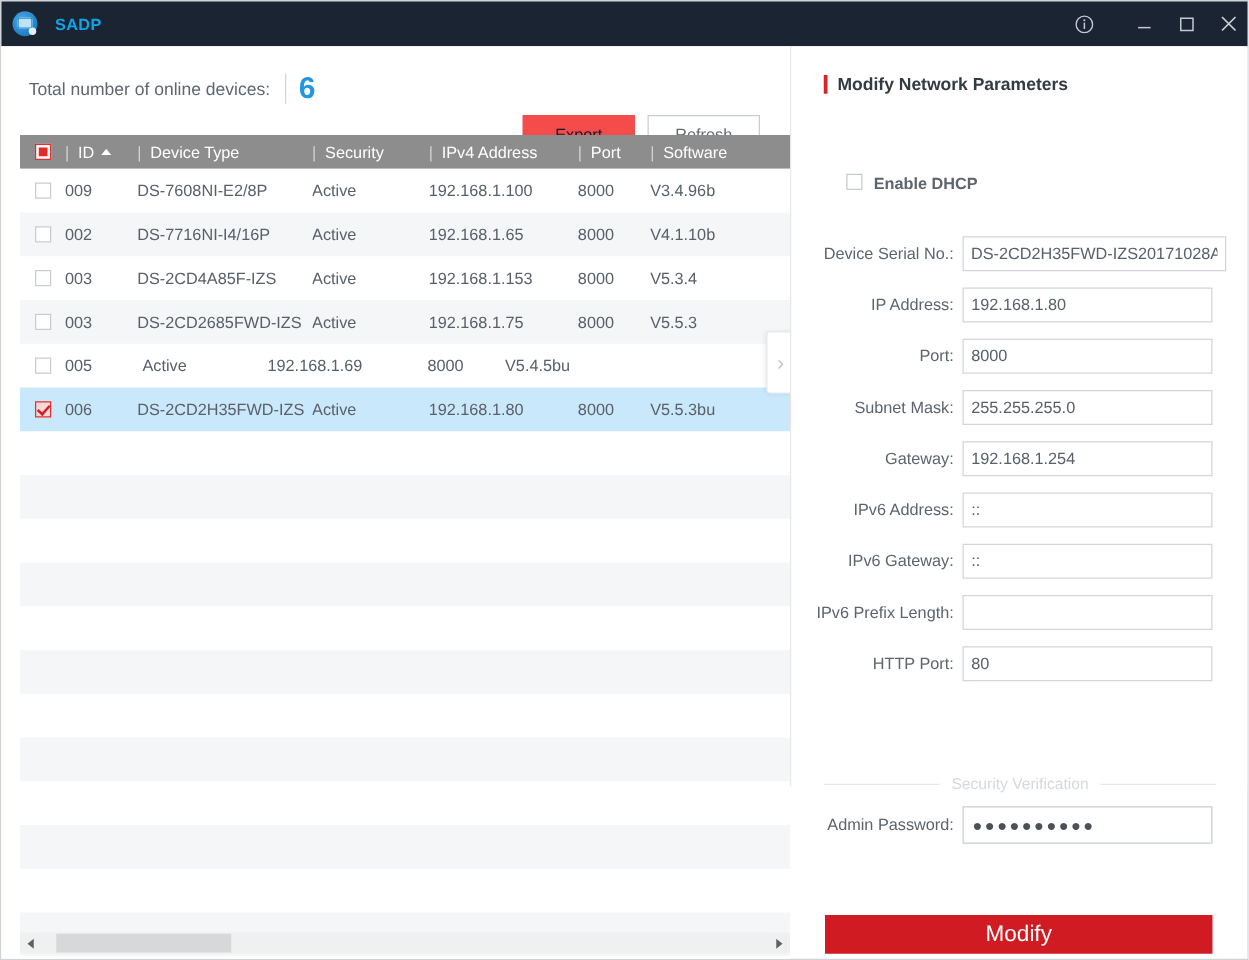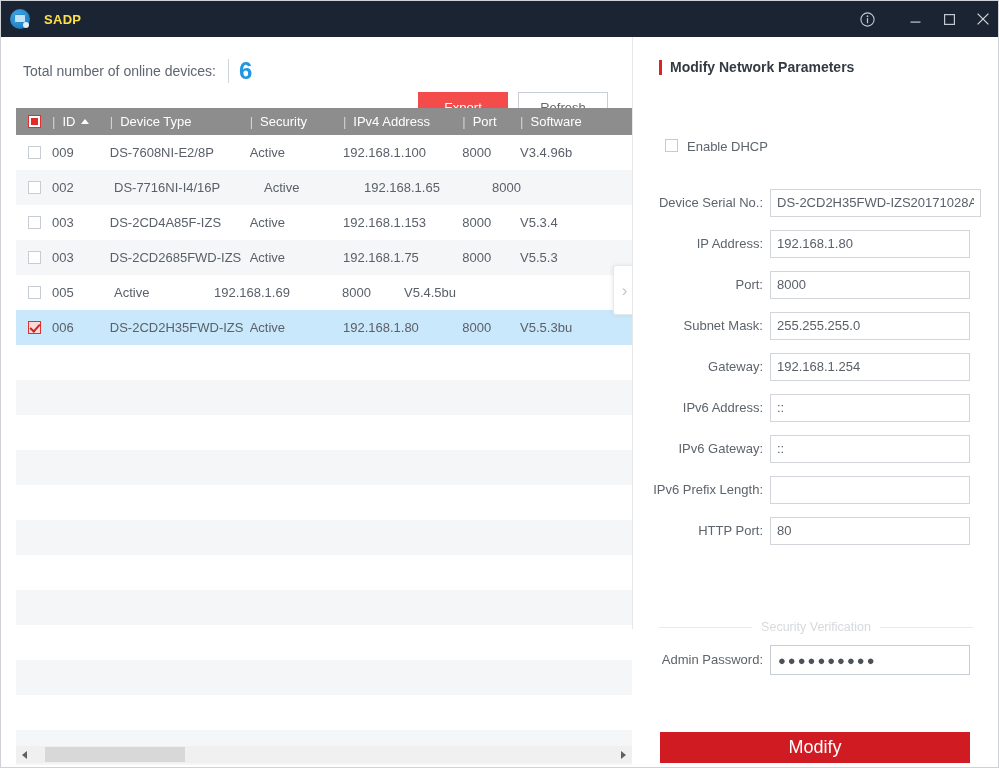--- a/index.html
+++ b/index.html
@@ -52,21 +52,21 @@
   }
   .logo::after {
     content: "";
     position: absolute;
     right: 1px; bottom: 1px;
     width: 6px; height: 6px;
     border-radius: 50%;
     background: #dff0fb;
   }
   .app-title {
-    color: #fde047;
+    color: #0ea5e9;
     font-size: 13px;
     font-weight: bold;
     margin-left: 14px;
     letter-spacing: 0.3px;
   }
   .win-ctrls {
     position: absolute;
     right: 0; top: 0;
     height: 36px;
     display: flex;
@@ -115,21 +115,21 @@
     font-size: 24px;
     font-weight: bold;
     color: #2196e3;
     line-height: 1;
   }
   .btn-export {
     position: absolute;
     left: 417px; top: 55px;
     width: 90px; height: 30px;
     background: #f44b4b;
-    color: #ffffff;
+    color: #0f172a;
     font-size: 13px;
     border: none;
     cursor: pointer;
     display: flex;
     align-items: center;
     justify-content: center;
     font-family: "Liberation Sans", sans-serif;
   }
   .btn-refresh {
     position: absolute;
@@ -347,24 +347,25 @@
     background: #d9232b;
     margin-right: 8px;
   }
   .panel-title {
     font-size: 14px;
     font-weight: bold;
     color: #333a41;
   }
   .dhcp-row {
     position: absolute;
-    left: 32px; top: 102px;
+    left: 44px; top: 102px;
     display: flex;
     align-items: flex-start;
     cursor: pointer;
+    font-weight: bold;
   }
   .dhcp-box {
     width: 13px; height: 13px;
     box-sizing: border-box;
     border: 1px solid #c6cbd1;
     background: #ffffff;
     margin-right: 9px;
   }
   .dhcp-label {
     font-size: 13px;
@@ -563,20 +564,21 @@
           </div>
           <div class="trow alt">
             <div class="chk-cell">
               <span class="chk-box"></span>
             </div>
             <div class="cell col-id">002</div>
             <div class="cell col-type">DS-7716NI-I4/16P</div>
             <div class="cell col-sec">Active</div>
             <div class="cell col-ip">192.168.1.65</div>
             <div class="cell col-port">8000</div>
+            <div class="cell col-sw">V4.1.10b</div>
           </div>
           <div class="trow">
             <div class="chk-cell">
               <span class="chk-box"></span>
             </div>
             <div class="cell col-id">003</div>
             <div class="cell col-type">DS-2CD4A85F-IZS</div>
             <div class="cell col-sec">Active</div>
             <div class="cell col-ip">192.168.1.153</div>
             <div class="cell col-port">8000</div>

